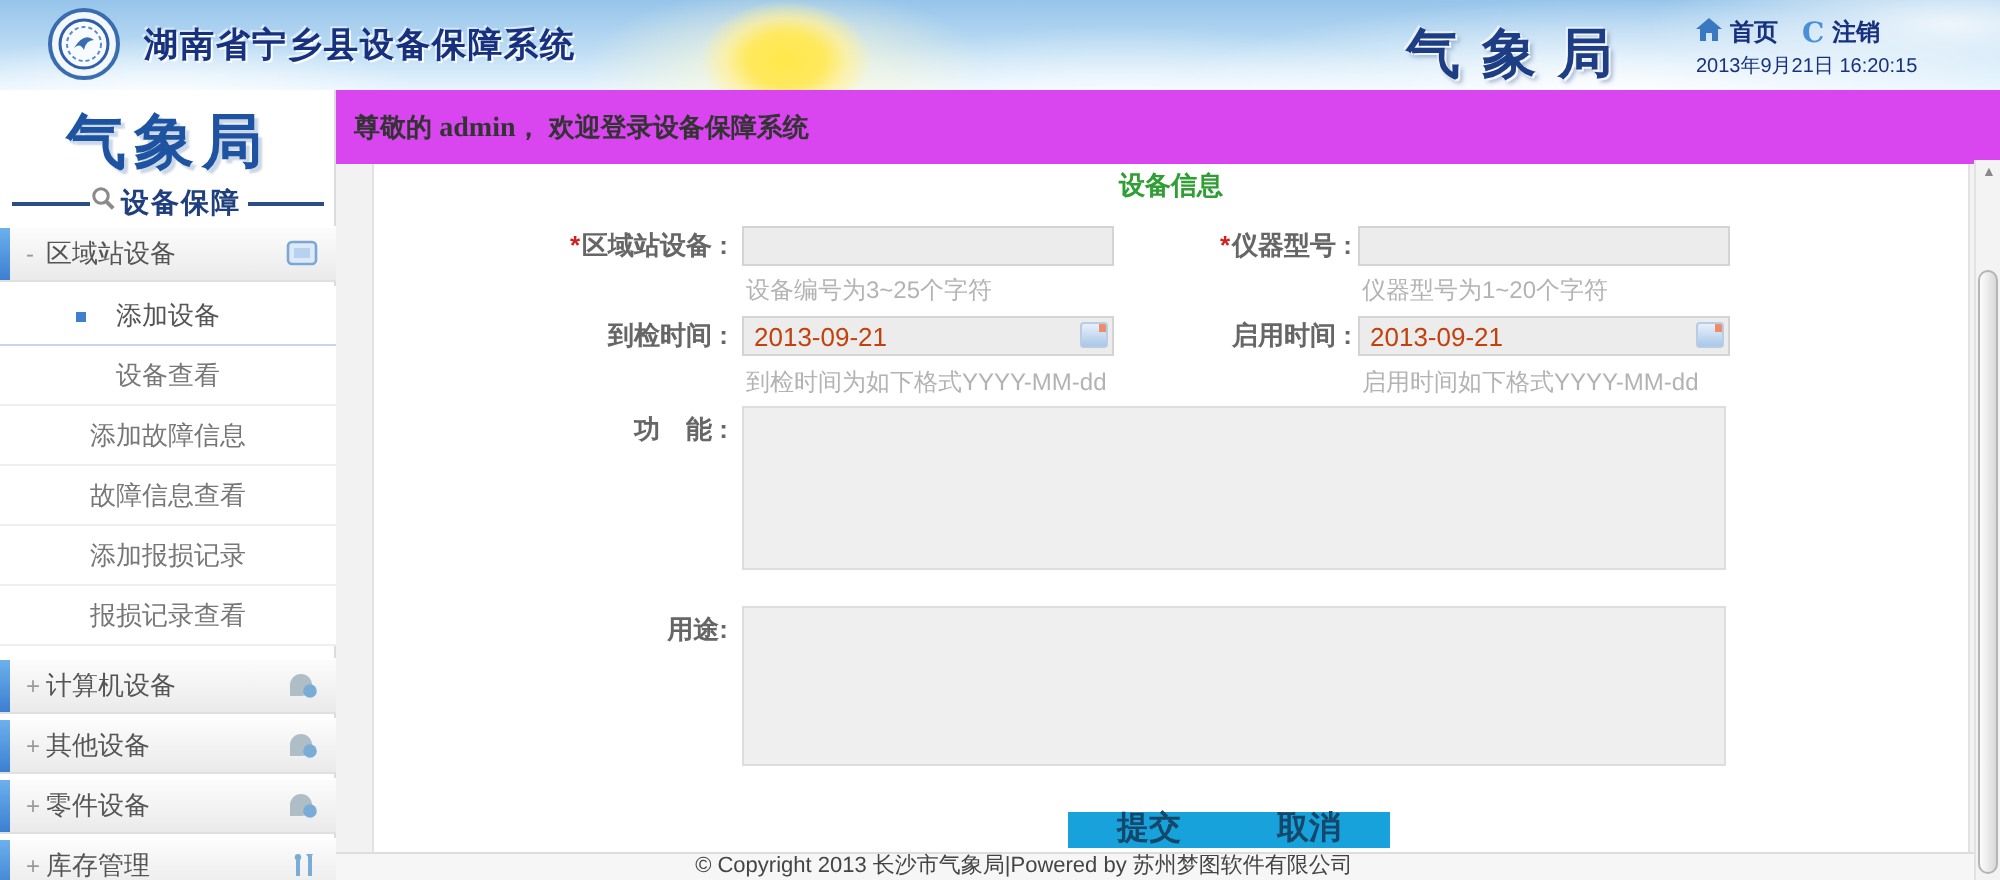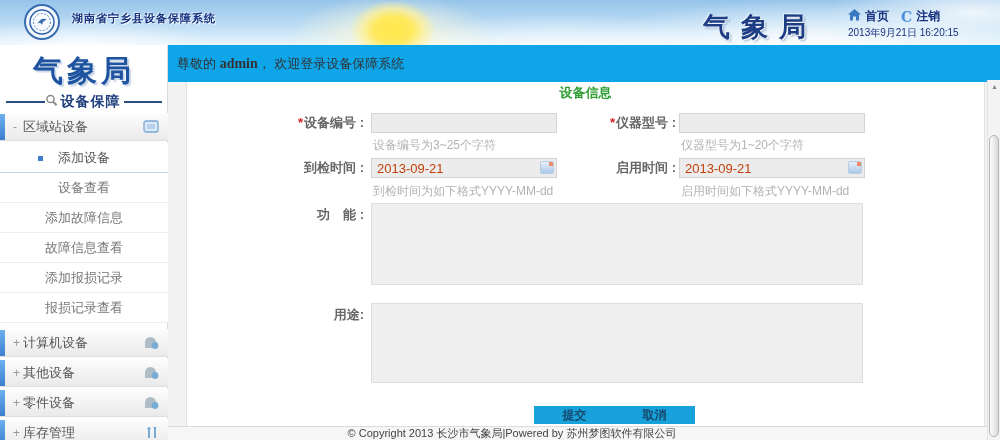--- a/index.html
+++ b/index.html
@@ -12,21 +12,21 @@
       radial-gradient(ellipse 55px 38px at 393px 30px, #ffe84a 0%, #ffe95e 35%, rgba(255,240,150,.75) 55%, rgba(255,255,255,0) 78%),
       radial-gradient(ellipse 140px 55px at 393px 34px, rgba(255,250,215,.9), rgba(255,255,255,0) 72%),
       radial-gradient(ellipse 180px 45px at 80px 52px, rgba(255,255,255,.9), rgba(255,255,255,0) 75%),
       radial-gradient(ellipse 230px 60px at 560px 58px, rgba(255,255,255,.85), rgba(255,255,255,0) 75%),
       radial-gradient(ellipse 300px 70px at 800px 50px, rgba(255,255,255,.95), rgba(255,255,255,0) 72%),
       radial-gradient(ellipse 200px 50px at 975px 12px, rgba(255,255,255,.8), rgba(255,255,255,0) 75%),
       linear-gradient(#96c4ea 0%, #bcdcf4 55%, #e8f5fe 100%);
   }
   .logo-badge { position:absolute; left:24px; top:4px; width:36px; height:36px; border-radius:50%;
     background:#f2f7fc; border:2px solid #3a6db0; display:flex; align-items:center; justify-content:center; }
-  .app-title { position:absolute; left:72px; top:11px; font-size:11px; font-weight:bold; color:#17317f;
+  .app-title { position:absolute; left:72px; top:11px; font-size:17px; font-weight:bold; color:#17317f;
     text-shadow:1px 1px 0 rgba(255,255,255,.9), -1px -1px 0 rgba(255,255,255,.5); letter-spacing:1px; }
   .bureau-title { position:absolute; left:665px; top:9px; width:190px; text-align:center;
     font-family:"DejaVu Serif", serif; font-size:27px; font-weight:bold; color:#1d3e85; letter-spacing:11px;
     text-shadow:1px 1px 0 rgba(255,255,255,.85), -1px -1px 0 rgba(255,255,255,.6), 2px 2px 2px rgba(90,120,170,.5); }
   .header-nav { position:absolute; left:848px; top:8px; display:flex; align-items:center; gap:4px;
     font-size:12px; font-weight:bold; color:#17317f; }
   .header-nav .navlink { cursor:pointer;text-align:right; }
   .c-icon { font-family:"DejaVu Serif", serif; font-size:14px; font-weight:bold; color:#4a90d9; margin-left:8px; }
   .header-datetime { position:absolute; left:848px; top:26px; font-size:10px; color:#17317f; }
 
@@ -48,22 +48,22 @@
   .menu-section .prefix { margin-left:13px; color:#9a9a9a; font-size:12px; width:10px; }
   .menu-section .slabel { color:#555; font-size:13px; }
   .menu-section .sicon { position:absolute; right:9px; top:6px; }
   .submenu { margin-bottom:6px; background:#fff; }
   .submenu-item { position:relative; height:30px; line-height:30px; text-align:center;
     font-size:13px; color:#777; border-bottom:1px solid #efefef; cursor:pointer; }
   .submenu-item.sel { color:#555; border-bottom:1px solid #c9d6e8; }
   .submenu-item.sel .bullet { position:absolute; left:38px; top:13px; width:5px; height:5px; background:#3f7fd0; }
 
   
-  .greeting { position:absolute; left:168px; top:45px; width:832px; height:37px; background:#0ea5e9;
-    line-height:37px; padding-left:9px; font-size:13px; color:#333; }
+  .greeting { position:absolute; left:168px; top:45px; width:832px; height:37px; background:#d946ef;
+    line-height:37px; padding-left:9px; font-size:13px; color:#333;font-weight:bold; }
   .greeting b { font-family:"Liberation Serif", serif; font-size:14px; }
 
   
   .main-bg { position:absolute; left:168px; top:82px; width:832px; height:344px; background:#f2f2f2; }
   .panel { position:absolute; left:186px; top:82px; width:799px; height:344px; background:#fff;
     border-left:1px solid #e2e2e2; border-right:1px solid #e2e2e2; }
   .form-title { position:absolute; left:0; top:2px; width:100%; text-align:center;
     font-size:13px; font-weight:bold; color:#2f9e33; }
   .flabel { position:absolute; width:93px; text-align:right; font-size:13px; font-weight:bold; color:#666;
     line-height:20px; white-space:nowrap; }
@@ -74,21 +74,21 @@
   .date-wrap { position:absolute; width:186px; height:20px; }
   .date-wrap .finput { left:0; top:0; width:186px; padding-right:20px; }
   .cal-icon { position:absolute; right:3px; top:3px; width:14px; height:13px; cursor:pointer;
     border:1px solid #b8cce4; border-radius:2px;
     background:
       linear-gradient(to right, rgba(255,255,255,.0) 60%, rgba(240,130,90,.9) 60%, rgba(240,130,90,.9) 85%, rgba(255,255,255,0) 85%) no-repeat 0 0/14px 4px,
       linear-gradient(#e7f0fa 0%, #cfe0f3 40%, #a9c8e8 100%); }
   .ftextarea { position:absolute; width:492px; background:#efefef; border:1px solid #dddddd; resize:none;
     font-family:"Liberation Sans", sans-serif; font-size:13px; color:#333; padding:4px; }
   .btn { position:absolute; width:81px; height:18px; background:#18a2dc; border:none; cursor:pointer;
-    font-size:12px; font-weight:bold; color:#14486b; font-family:"Liberation Sans", sans-serif; line-height:16px; }
+    font-size:16px; font-weight:bold; color:#14486b; font-family:"Liberation Sans", sans-serif; line-height:16px; }
 
   
   .footer { position:absolute; left:168px; top:426px; width:832px; height:14px; background:#f6f6f6;
     border-top:1px solid #ddd; }
   .footer-text { position:absolute; left:12px; top:0; width:664px; text-align:center; line-height:13px;
     font-size:11px; color:#444; }
 
   
   .scrollbar { position:absolute; left:987px; top:80px; width:13px; height:360px; background:#f3f3f3;
     border-left:1px solid #e2e2e2; }
@@ -230,21 +230,21 @@
 
   <div class="greeting">
     <span>尊敬的 </span><b>admin</b><span>，  欢迎登录设备保障系统</span>
   </div>
 
   <div class="main-bg"></div>
   <div class="panel">
     <div class="form-title">设备信息</div>
 
     <div class="flabel" style="left:84px; top:31px;">
-      <span class="req">*</span><span>设备编号 :</span>
+      <span class="req">*</span><span>区域站设备 :</span>
     </div>
     <input class="finput" style="left: 184px; top: 31px;" value="">
     <div class="fhint" style="left:186px; top:55px;">设备编号为3~25个字符</div>
 
     <div class="flabel" style="left:396px; top:31px;">
       <span class="req">*</span><span>仪器型号 :</span>
     </div>
     <input class="finput" style="left: 492px; top: 31px;" value="">
     <div class="fhint" style="left:494px; top:55px;">仪器型号为1~20个字符</div>
 

